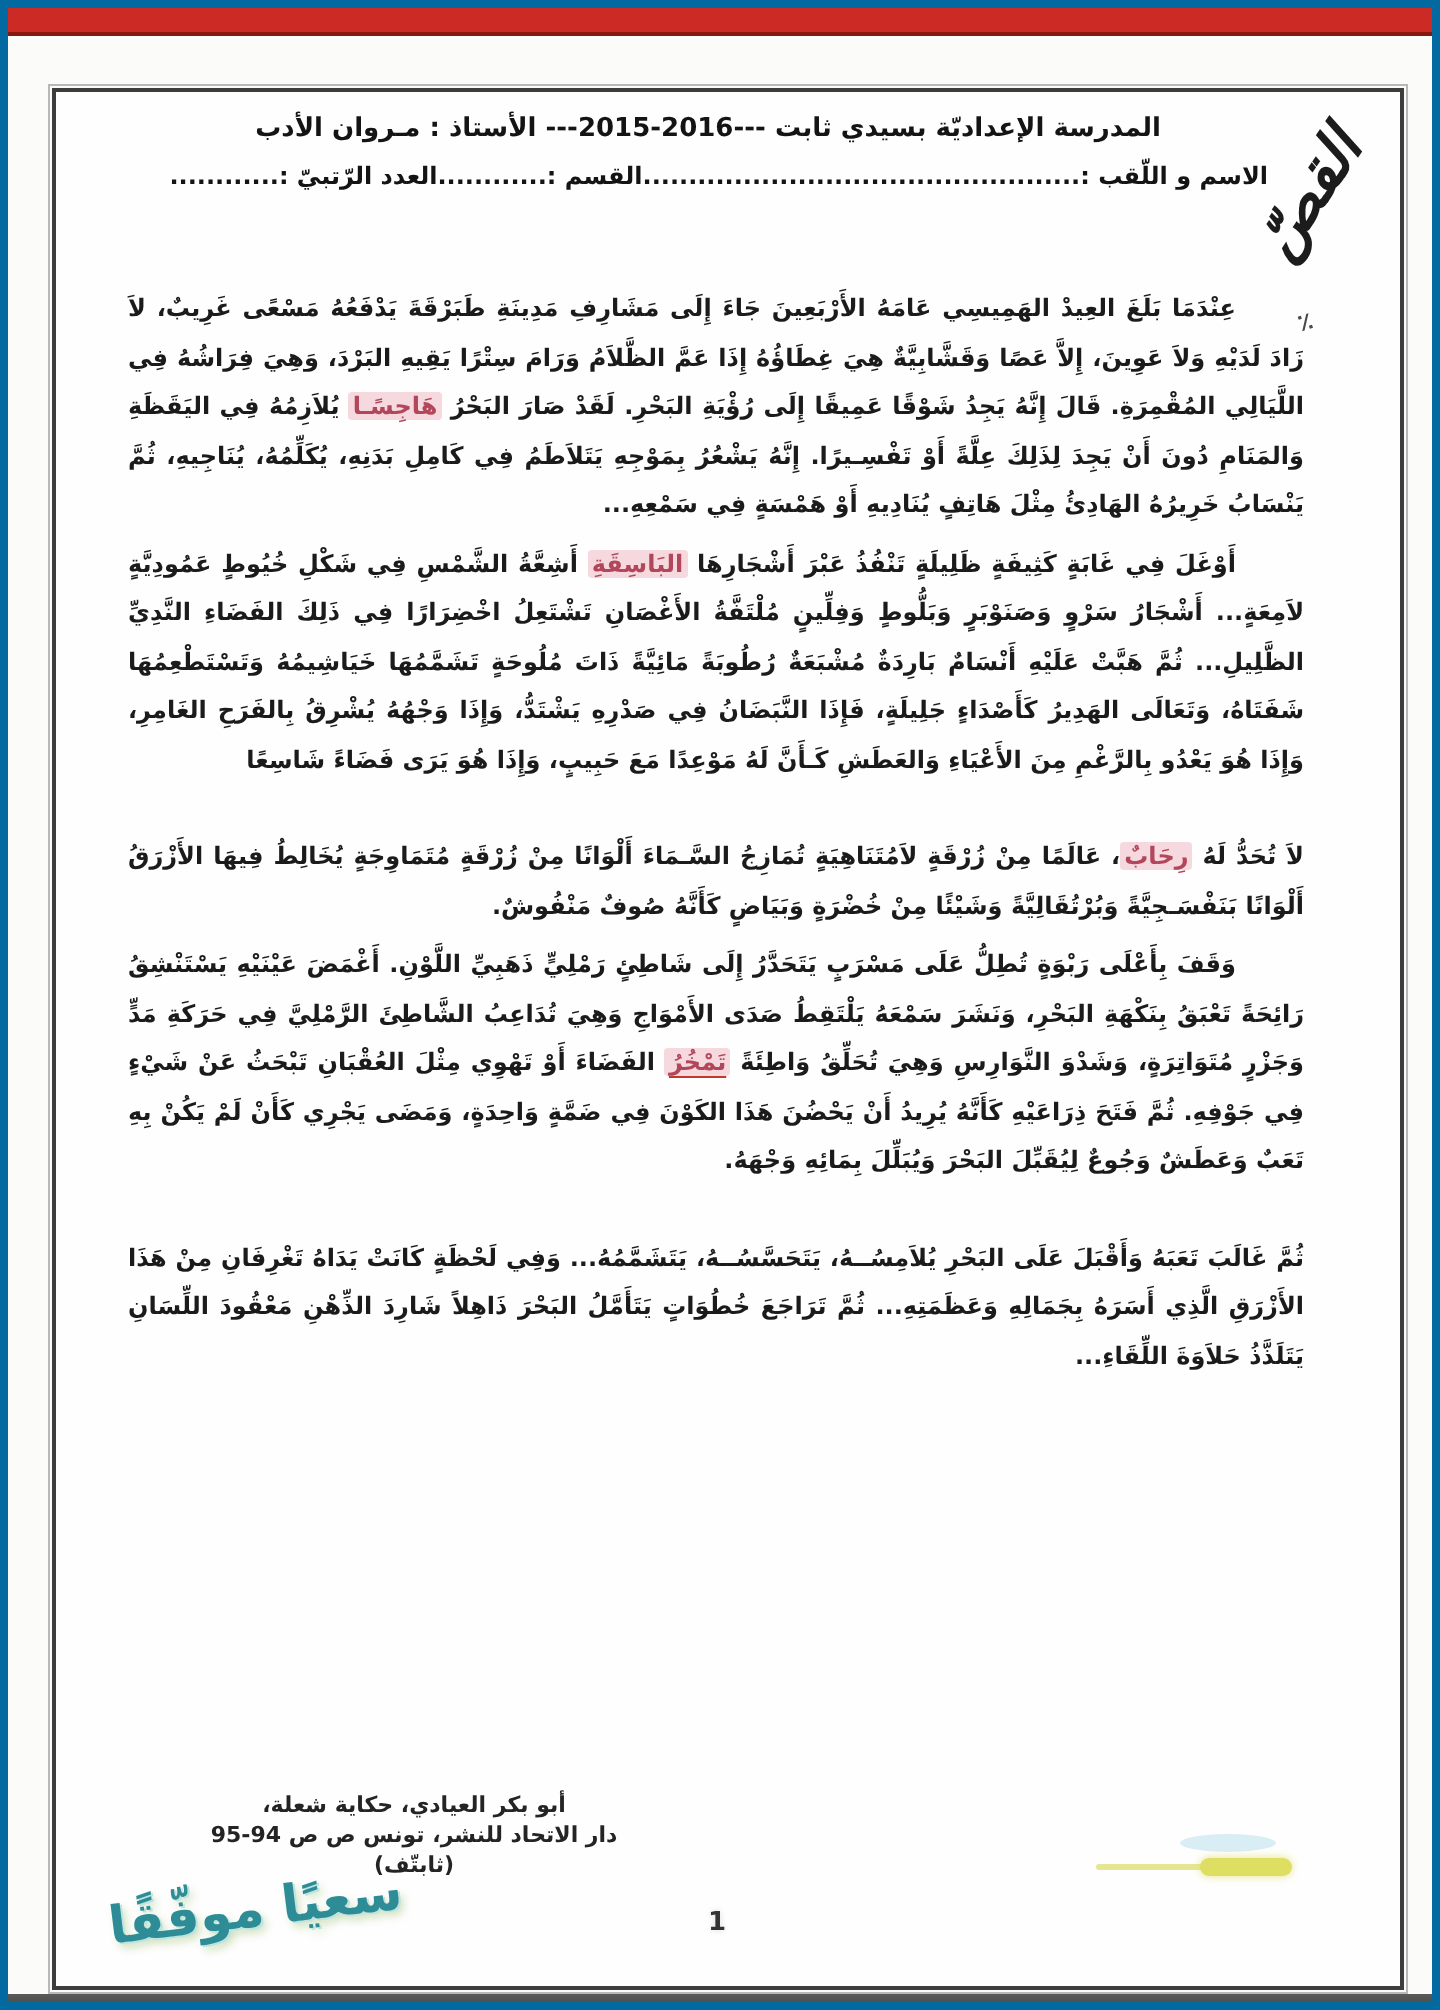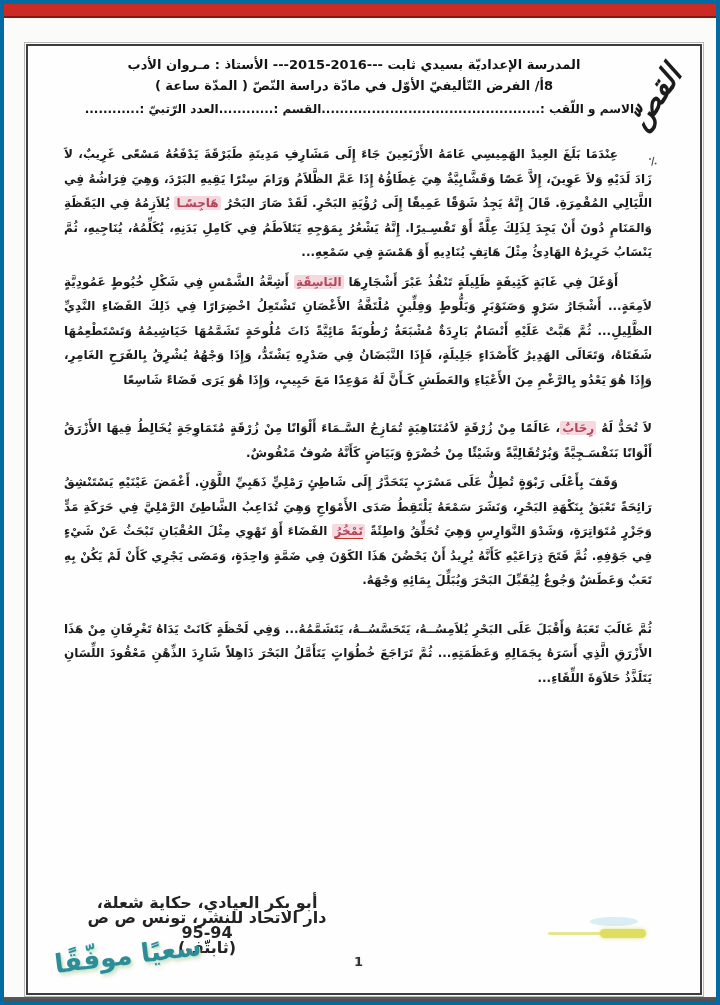--- a/index.html
+++ b/index.html
@@ -46,21 +46,21 @@
     color:var(--hl-text,#b2475c); background:var(--hl-bg,#f6d9de);
     padding:0 2px; border-radius:2px;
   }
   .hl.ul {
     text-decoration:underline;
     text-decoration-color:var(--ul-red,#c0392b);
     text-underline-offset:3px;
   }
   .attribution {
     position:absolute; left:78px; top:891px; width:250px; direction:rtl;
-    text-align:center; font-size:16px; font-weight:bold; color:#242424;
+    text-align:center; font-size:11px; font-weight:bold; color:#242424;
     line-height:15px;
   }
   .teal-callig {
     position:absolute; left:50px; top:936px; direction:rtl;
     font-size:26px; font-weight:bold; color:var(--teal,#2d8c96);
     transform:rotate(-7deg); letter-spacing:1px;
     text-shadow:1px 1px 0 #bfe3e0, 2px 3px 4px rgba(120,170,60,.35);
   }
   .pnum {
     position:absolute; left:350px; top:950px; font-size:13px; font-weight:bold;
@@ -89,21 +89,20 @@
 <body>
 
 <div class="canvas">
 
   <div class="top-bar"></div>
 
   <div class="frame"></div>
 
   <div class="header">
     <div>المدرسة الإعداديّة بسيدي ثابت ---2016-2015--- الأستاذ : مـروان الأدب</div>
-    <div>8أ/ الفرض التّأليفيّ الأوّل في مادّة دراسة النّصّ ( المدّة ساعة )</div>
     <div class="info">الاسم و اللّقب :................................................القسم :............العدد الرّتبيّ :............</div>
   </div>
 
   <div class="calligraphy">القصّ</div>
   <div class="flourish">٪</div>
 
   <div class="body-text">
       <p><span>عِنْدَمَا بَلَغَ العِيدْ الهَمِيسِي عَامَهُ الأَرْبَعِينَ جَاءَ إِلَى مَشَارِفِ مَدِينَةِ طَبَرْقَةَ يَدْفَعُهُ مَسْعًى غَرِيبٌ، لاَ زَادَ لَدَيْهِ وَلاَ عَوِينَ، إِلاَّ عَصًا وَقَشَّابِيَّةٌ هِيَ غِطَاؤُهُ إِذَا عَمَّ الظَّلاَمُ وَرَامَ سِتْرًا يَقِيهِ البَرْدَ، وَهِيَ فِرَاشُهُ فِي اللَّيَالِي المُقْمِرَةِ. قَالَ إِنَّهُ يَجِدُ شَوْقًا عَمِيقًا إِلَى رُؤْيَةِ البَحْرِ. لَقَدْ صَارَ البَحْرُ </span><span class="hl">هَاجِسًـا</span><span> يُلاَزِمُهُ فِي اليَقَظَةِ وَالمَنَامِ دُونَ أَنْ يَجِدَ لِذَلِكَ عِلَّةً أَوْ تَفْسِـيرًا. إِنَّهُ يَشْعُرُ بِمَوْجِهِ يَتَلاَطَمُ فِي كَامِلِ بَدَنِهِ، يُكَلِّمُهُ، يُنَاجِيهِ، ثُمَّ يَنْسَابُ خَرِيرُهُ الهَادِئُ مِثْلَ هَاتِفٍ يُنَادِيهِ أَوْ هَمْسَةٍ فِي سَمْعِهِ...</span></p>
       <p><span>أَوْغَلَ فِي غَابَةٍ كَثِيفَةٍ ظَلِيلَةٍ تَنْفُذُ عَبْرَ أَشْجَارِهَا </span><span class="hl">البَاسِقَةِ</span><span> أَشِعَّةُ الشَّمْسِ فِي شَكْلِ خُيُوطٍ عَمُودِيَّةٍ لاَمِعَةٍ... أَشْجَارُ سَرْوٍ وَصَنَوْبَرٍ وَبَلُّوطٍ وَفِلِّينٍ مُلْتَفَّةُ الأَغْصَانِ تَشْتَعِلُ اخْضِرَارًا فِي ذَلِكَ الفَضَاءِ النَّدِيِّ الظَّلِيلِ... ثُمَّ هَبَّتْ عَلَيْهِ أَنْسَامٌ بَارِدَةٌ مُشْبَعَةٌ رُطُوبَةً مَائِيَّةً ذَاتَ مُلُوحَةٍ تَشَمَّمُهَا خَيَاشِيمُهُ وَتَسْتَطْعِمُهَا شَفَتَاهُ، وَتَعَالَى الهَدِيرُ كَأَصْدَاءٍ جَلِيلَةٍ، فَإِذَا النَّبَضَانُ فِي صَدْرِهِ يَشْتَدُّ، وَإِذَا وَجْهُهُ يُشْرِقُ بِالفَرَحِ الغَامِرِ، وَإِذَا هُوَ يَعْدُو بِالرَّغْمِ مِنَ الأَعْيَاءِ وَالعَطَشِ كَـأَنَّ لَهُ مَوْعِدًا مَعَ حَبِيبٍ، وَإِذَا هُوَ يَرَى فَضَاءً شَاسِعًا</span></p>
       <p class="no-indent"><span>لاَ تُحَدُّ لَهُ </span><span class="hl">رِحَابٌ</span><span>، عَالَمًا مِنْ زُرْقَةٍ لاَمُتَنَاهِيَةٍ تُمَازِجُ السَّـمَاءَ أَلْوَانًا مِنْ زُرْقَةٍ مُتَمَاوِجَةٍ يُخَالِطُ فِيهَا الأَزْرَقُ أَلْوَانًا بَنَفْسَـجِيَّةً وَبُرْتُقَالِيَّةً وَشَيْئًا مِنْ خُضْرَةٍ وَبَيَاضٍ كَأَنَّهُ صُوفٌ مَنْفُوشٌ.</span></p>

